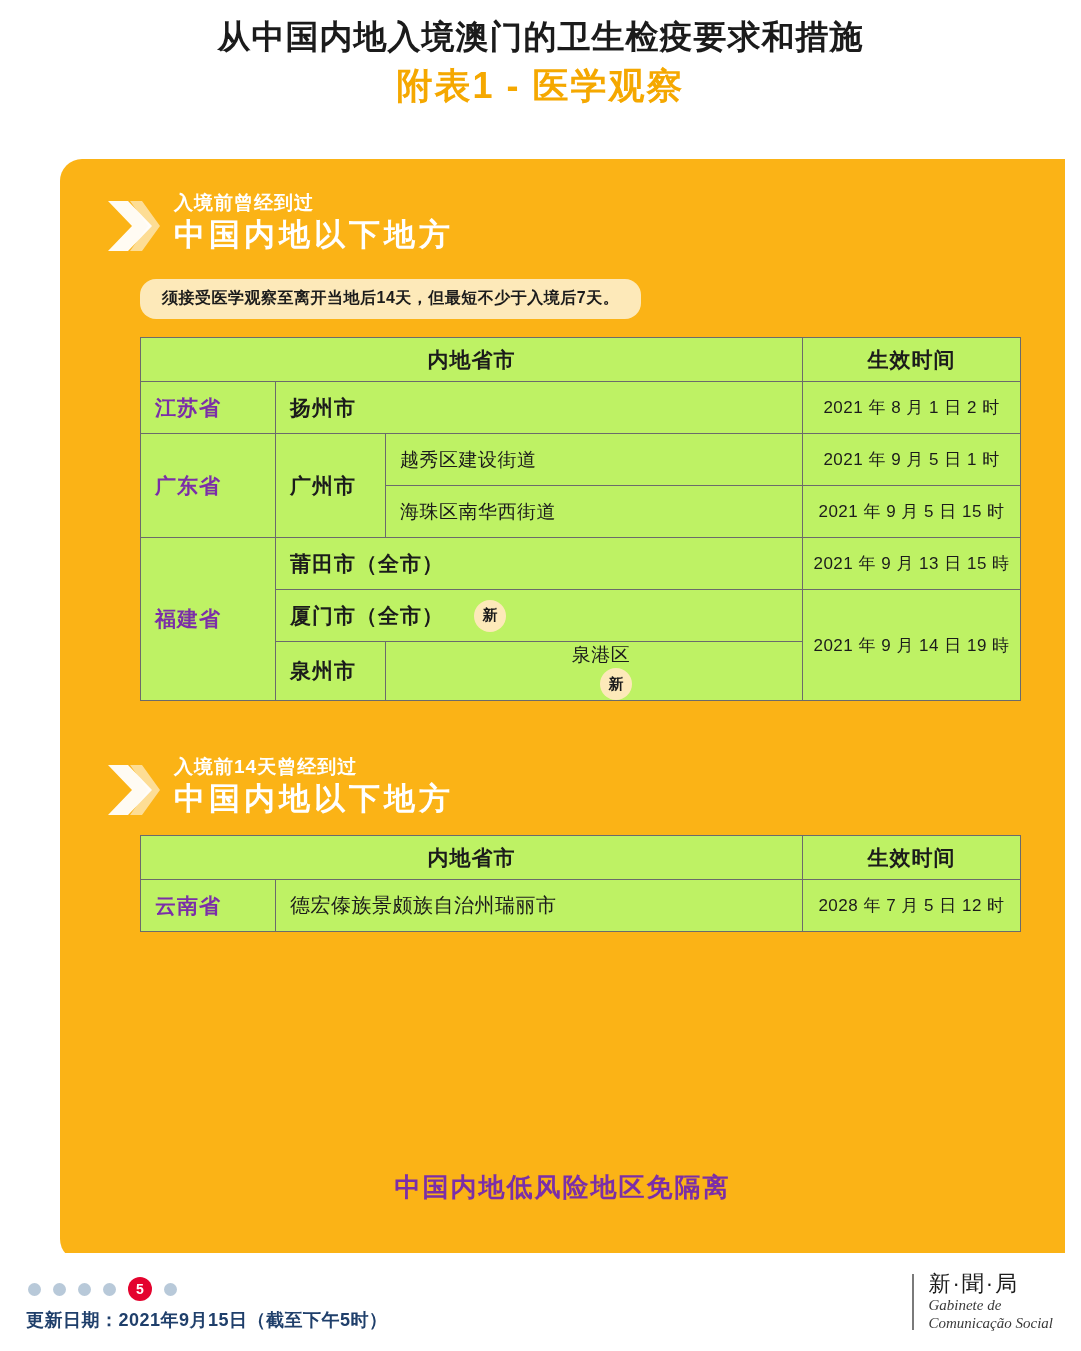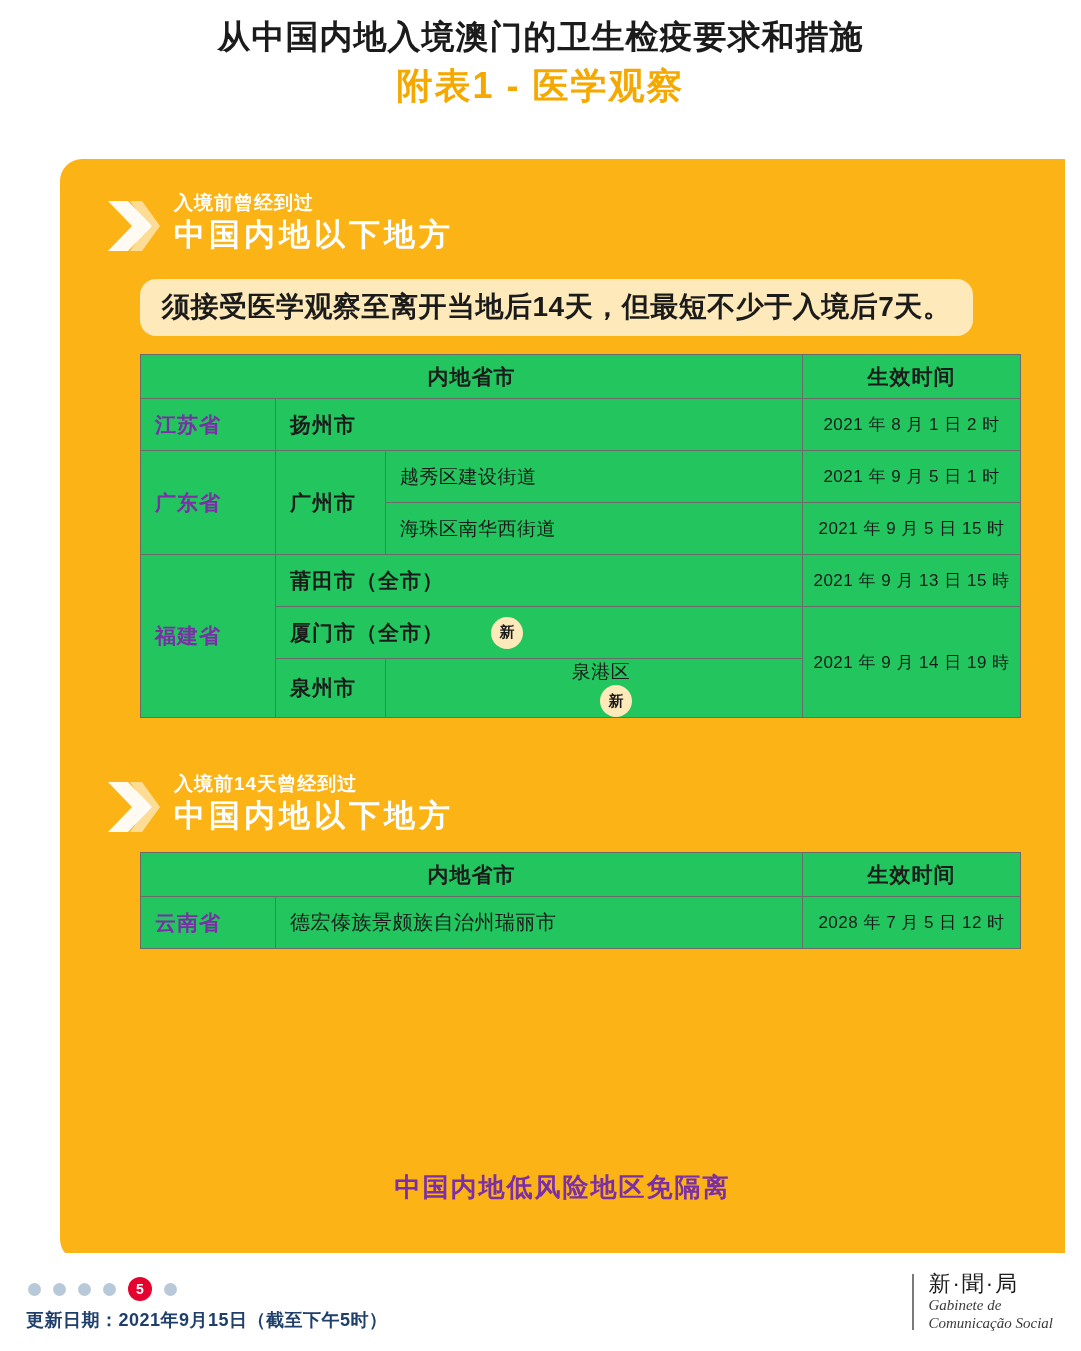--- a/index.html
+++ b/index.html
@@ -72,36 +72,36 @@
     font-weight: bold;
     color: #ffffff;
     letter-spacing: 4px;
   }
 
   
   .note {
     display: inline-block;
     background: #fde9b9;
     color: #1b1b1b;
-    font-size: 28px;
+    font-size: 16px;
     font-weight: bold;
     border-radius: 16px;
     padding: 9px 22px 10px 22px;
     margin-left: 80px;
     margin-top: 26px;
     letter-spacing: 0.5px;
   }
 
   
   .tbl-wrap { padding: 0 48px 0 48px; margin-top: 18px; }
   table {
     border-collapse: collapse;
     width: 880px;
     margin-left: 32px;
-    background: #22c55e;
+    background: #bef264;
     table-layout: fixed;
     padding-left: 9px;
   }
   table td, table th {
     border: 1px solid #6b6b6b;
     padding: 0;
     vertical-align: middle;
   }
   .th {
     text-align: center;
@@ -296,21 +296,21 @@
           <td class="date">2021 年 9 月 5 日 15 时</td>
         </tr>
 
         <tr class="r-h">
           <td class="prov" rowspan="3">福建省</td>
           <td class="city" colspan="2">莆田市（全市）</td>
           <td class="date">2021 年 9 月 13 日 15 時</td>
         </tr>
         <tr class="r-h">
           <td colspan="2">
-            <div class="cell-row" style="padding-left:14px;gap:17px;">
+            <div class="cell-row" style="padding-left:14px;">
               <span class="city" style="padding-left:0">厦门市（全市）</span>
               <span class="new-badge">新</span>
             </div>
           </td>
           <td class="date" rowspan="2">2021 年 9 月 14 日 19 時</td>
         </tr>
         <tr class="r-h">
           <td class="city">泉州市</td>
           <td>
             <div class="cell-row" style="padding-left:14px;flex-direction:column;">

